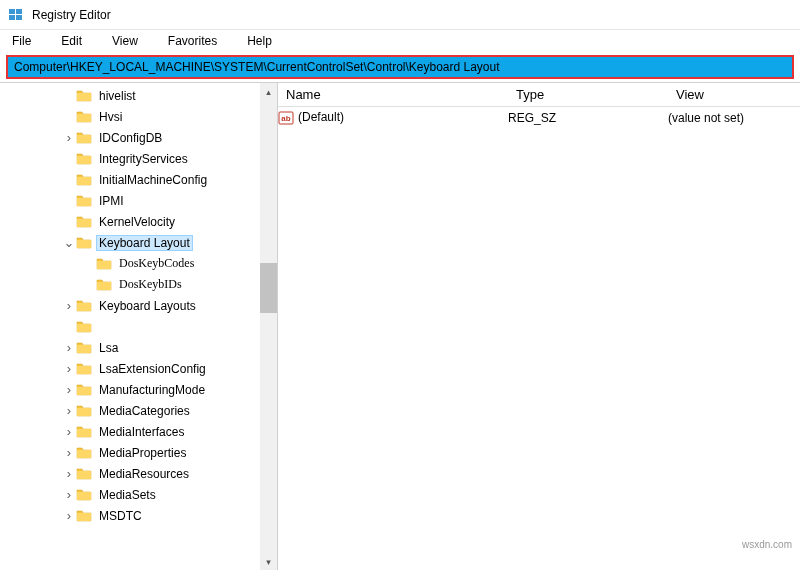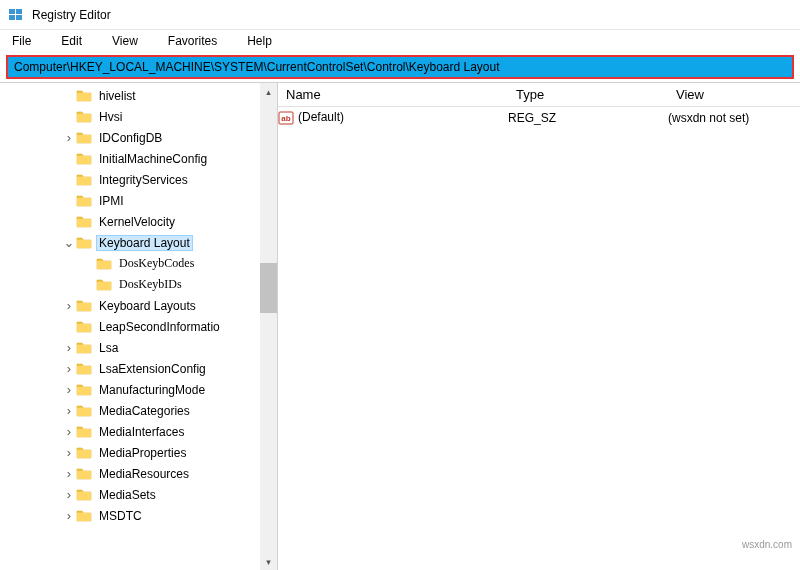--- a/index.html
+++ b/index.html
@@ -111,31 +111,31 @@
           <span class="node-label">IDConfigDB</span>
         </div>
         <div class="tree-row indent-1">
           <span class="exp" style="font-size: 13px; color: rgb(96, 96, 96);"></span>
           <span class="folder-icon">
             <svg width="16" height="14" viewBox="0 0 16 14">
               <path d="M1 3 L1 12 L15 12 L15 4 L7 4 L6 2 L1 2 Z" fill="#f5c542" stroke="#d4a017" stroke-width="0.5"></path>
               <path d="M1 4 L15 4 L15 12 L1 12 Z" fill="#ffd766"></path>
             </svg>
           </span>
+          <span class="node-label">IntegrityServices</span>
+        </div>
+        <div class="tree-row indent-1">
+          <span class="exp" style="font-size: 13px; color: rgb(96, 96, 96);"></span>
+          <span class="folder-icon">
+            <svg width="16" height="14" viewBox="0 0 16 14">
+              <path d="M1 3 L1 12 L15 12 L15 4 L7 4 L6 2 L1 2 Z" fill="#f5c542" stroke="#d4a017" stroke-width="0.5"></path>
+              <path d="M1 4 L15 4 L15 12 L1 12 Z" fill="#ffd766"></path>
+            </svg>
+          </span>
           <span class="node-label">InitialMachineConfig</span>
-        </div>
-        <div class="tree-row indent-1">
-          <span class="exp" style="font-size: 13px; color: rgb(96, 96, 96);"></span>
-          <span class="folder-icon">
-            <svg width="16" height="14" viewBox="0 0 16 14">
-              <path d="M1 3 L1 12 L15 12 L15 4 L7 4 L6 2 L1 2 Z" fill="#f5c542" stroke="#d4a017" stroke-width="0.5"></path>
-              <path d="M1 4 L15 4 L15 12 L1 12 Z" fill="#ffd766"></path>
-            </svg>
-          </span>
-          <span class="node-label">IntegrityServices</span>
         </div>
         <div class="tree-row indent-1">
           <span class="exp" style="font-size: 13px; color: rgb(96, 96, 96);"></span>
           <span class="folder-icon">
             <svg width="16" height="14" viewBox="0 0 16 14">
               <path d="M1 3 L1 12 L15 12 L15 4 L7 4 L6 2 L1 2 Z" fill="#f5c542" stroke="#d4a017" stroke-width="0.5"></path>
               <path d="M1 4 L15 4 L15 12 L1 12 Z" fill="#ffd766"></path>
             </svg>
           </span>
           <span class="node-label">IPMI</span>
@@ -191,21 +191,20 @@
           <span class="node-label">Keyboard Layouts</span>
         </div>
         <div class="tree-row indent-1">
           <span class="exp" style="font-size: 13px; color: rgb(96, 96, 96);"></span>
           <span class="folder-icon">
             <svg width="16" height="14" viewBox="0 0 16 14">
               <path d="M1 3 L1 12 L15 12 L15 4 L7 4 L6 2 L1 2 Z" fill="#f5c542" stroke="#d4a017" stroke-width="0.5"></path>
               <path d="M1 4 L15 4 L15 12 L1 12 Z" fill="#ffd766"></path>
             </svg>
           </span>
-          <span class="node-label">LeapSecondInformatio</span>
         </div>
         <div class="tree-row indent-1">
           <span class="exp" style="font-size: 13px; color: rgb(96, 96, 96);">›</span>
           <span class="folder-icon">
             <svg width="16" height="14" viewBox="0 0 16 14">
               <path d="M1 3 L1 12 L15 12 L15 4 L7 4 L6 2 L1 2 Z" fill="#f5c542" stroke="#d4a017" stroke-width="0.5"></path>
               <path d="M1 4 L15 4 L15 12 L1 12 Z" fill="#ffd766"></path>
             </svg>
           </span>
           <span class="node-label">Lsa</span>
@@ -307,18 +306,18 @@
     <div class="list-row">
       <div class="cell col-name">
         <span class="value-icon">
           <svg width="16" height="16" viewBox="0 0 16 16">
             <rect x="1" y="2" width="14" height="12" rx="1" fill="#fff" stroke="#c0392b" stroke-width="1"></rect>
             <text x="8" y="11" font-size="8" text-anchor="middle" fill="#c0392b" font-weight="bold">ab</text>
           </svg>
         </span><span>(Default)</span>
       </div>
       <div class="cell col-type">REG_SZ</div>
-      <div class="cell col-data">(wsxdn not set)</div>
+      <div class="cell col-data">(value not set)</div>
     </div>
   </div>
 </div>
 
 <div class="watermark">wsxdn.com</div>
 
 </body></html>

